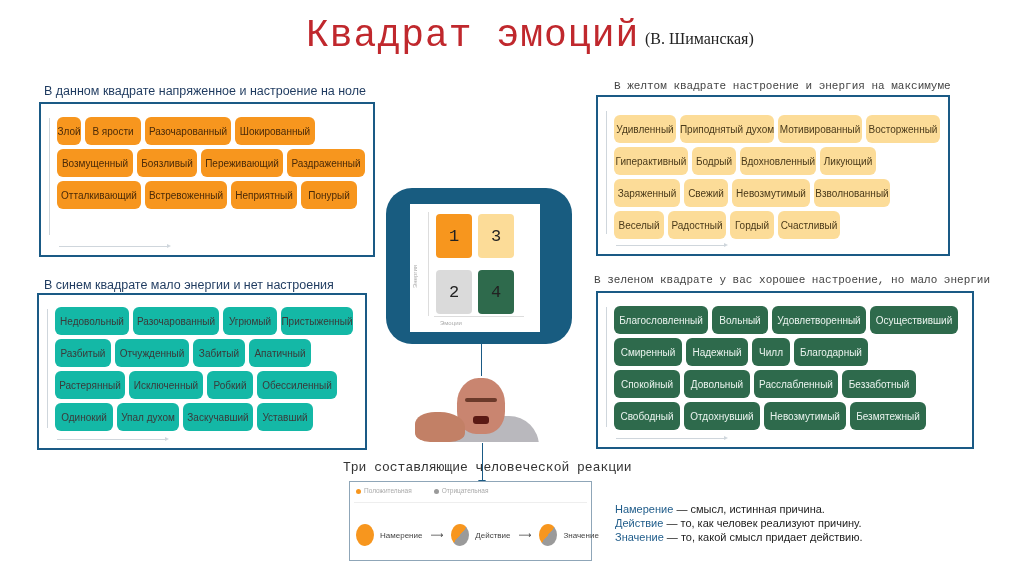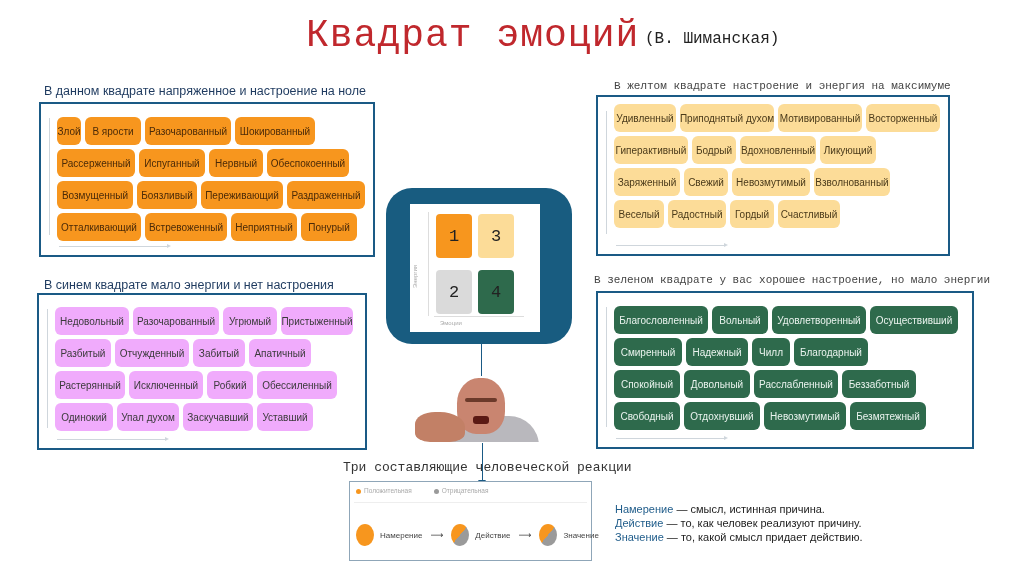--- a/index.html
+++ b/index.html
@@ -1,34 +1,34 @@
 <!DOCTYPE html>
 <html><head>
 <meta charset="utf-8">
 <style>
   * { box-sizing: border-box; margin: 0; padding: 0; }
   html, body { width: 1024px; height: 574px; background: #ffffff; overflow: hidden; }
   body { position: relative; font-family: "Liberation Sans", sans-serif; }
 
   .title { position: absolute; left: 306px; top: 14px; font-family: "Liberation Mono", monospace; font-size: 38px; color: #c0282d; white-space: nowrap; letter-spacing: 1px; }
-  .author { position: absolute; left: 645px; top: 30px; font-family: Liberation Mono, monospace; font-size: 16px; color: #222; white-space: nowrap; }
+  .author { position: absolute; left: 645px; top: 30px; font-family: Liberation Serif, serif; font-size: 16px; color: #222; white-space: nowrap; }
 
   .caption-sans { position: absolute; font-family: "Liberation Sans", sans-serif; font-size: 12.5px; color: #1e3a5f; white-space: nowrap; }
   .caption-mono { position: absolute; font-family: "Liberation Mono", monospace; font-size: 11px; color: #444; white-space: nowrap; }
 
   .panel { position: absolute; border: 2px solid #1a5a85; background: #fff; }
   .axis-v { position: absolute; left: 8px; top: 14px; bottom: 20px; width: 1px; background: #cfd6dc; }
   .axis-h { position: absolute; left: 18px; bottom: 8px; width: 110px; height: 1px; background: #cfd6dc; }
   .axis-h::after { content: ""; position: absolute; right: -2px; top: -2px; border-left: 4px solid #cfd6dc; border-top: 2.5px solid transparent; border-bottom: 2.5px solid transparent; }
 
   .rows { position: absolute; left: 16px; top: 10px; }
   .row { display: flex; gap: 4px; margin-bottom: 4px; }
   .chip { height: 28px; padding: 0 10px; border-radius: 6px; font-size: 10px; display: flex; align-items: center; justify-content: center; white-space: nowrap; font-family: "Liberation Sans", sans-serif; }
   .chip.orange { background: #f7961e; color: #4a2a08; }
-  .chip.grey { background: #f0abfc; color: #3a3a3a; }
+  .chip.grey { background: #14b8a6; color: #3a3a3a; }
   .chip.yellow { background: #fcdc98; color: #4a3a1a; }
   .chip.green { background: #2e6a4c; color: #eaf3ee; }
 
   .center-box { position: absolute; left: 386px; top: 188px; width: 186px; height: 156px; background: #185c80; border-radius: 26px; }
   .center-inner { position: absolute; left: 24px; top: 16px; width: 130px; height: 128px; background: #fff; }
   .quad { position: absolute; width: 36px; height: 44px; border-radius: 4px; display: flex; align-items: center; justify-content: center; font-family: "Liberation Mono", monospace; font-size: 17px; color: #222; }
   .q1 { left: 26px; top: 10px; background: #f7961e; }
   .q3 { left: 68px; top: 10px; background: #fcdc98; }
   .q2 { left: 26px; top: 66px; background: #dadada; }
   .q4 { left: 68px; top: 66px; background: #2e6a4c; }
@@ -73,26 +73,20 @@
   <div class="axis-v"></div>
   <div class="axis-h"></div>
   <div class="rows" style="left:16px; top:13px;">
     <div class="row">
       <div class="chip orange" style="width:24px">Злой</div>
       <div class="chip orange" style="width:56px">В ярости</div>
       <div class="chip orange" style="width:86px">Разочарованный</div>
       <div class="chip orange" style="width:80px">Шокированный</div>
     </div>
     <div class="row">
-      <div class="chip orange" style="width:78px">Рассерженный</div>
-      <div class="chip orange" style="width:66px">Испуганный</div>
-      <div class="chip orange" style="width:54px">Нервный</div>
-      <div class="chip orange" style="width:82px">Обеспокоенный</div>
-    </div>
-    <div class="row">
       <div class="chip orange" style="width:76px">Возмущенный</div>
       <div class="chip orange" style="width:60px">Боязливый</div>
       <div class="chip orange" style="width:82px">Переживающий</div>
       <div class="chip orange" style="width:78px">Раздраженный</div>
     </div>
     <div class="row">
       <div class="chip orange" style="width:84px">Отталкивающий</div>
       <div class="chip orange" style="width:82px">Встревоженный</div>
       <div class="chip orange" style="width:66px">Неприятный</div>
       <div class="chip orange" style="width:56px">Понурый</div>
@@ -129,21 +123,21 @@
       <div class="chip grey" style="width:70px">Заскучавший</div>
       <div class="chip grey" style="width:56px">Уставший</div>
     </div>
   </div>
 </div>
 
 <div class="caption-mono" style="left:614px; top:80px;">В желтом квадрате настроение и энергия на максимуме</div>
 <div class="panel" style="left:596px; top:95px; width:354px; height:161px;">
   <div class="axis-v"></div>
   <div class="axis-h"></div>
-  <div class="rows" style="left:16px; top:7px;">
+  <div class="rows" style="left:16px; top:18px;">
     <div class="row">
       <div class="chip yellow" style="width:62px">Удивленный</div>
       <div class="chip yellow" style="width:94px">Приподнятый духом</div>
       <div class="chip yellow" style="width:84px">Мотивированный</div>
       <div class="chip yellow" style="width:74px">Восторженный</div>
     </div>
     <div class="row">
       <div class="chip yellow" style="width:74px">Гиперактивный</div>
       <div class="chip yellow" style="width:44px">Бодрый</div>
       <div class="chip yellow" style="width:76px">Вдохновленный</div>

